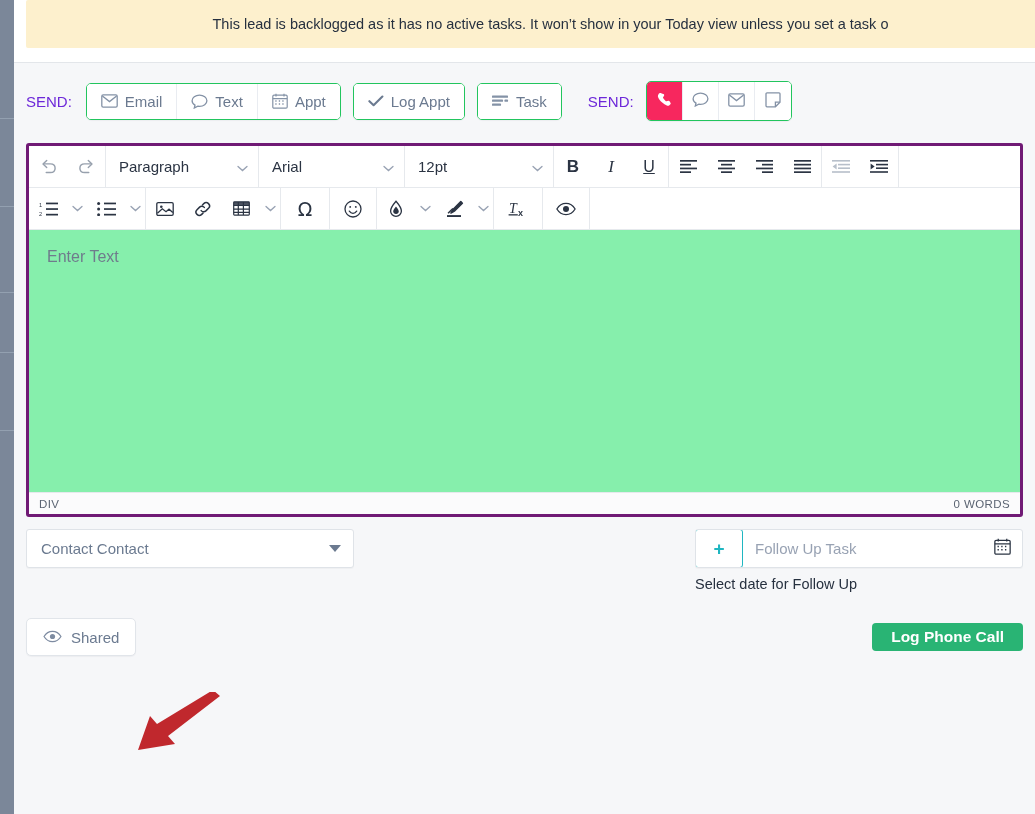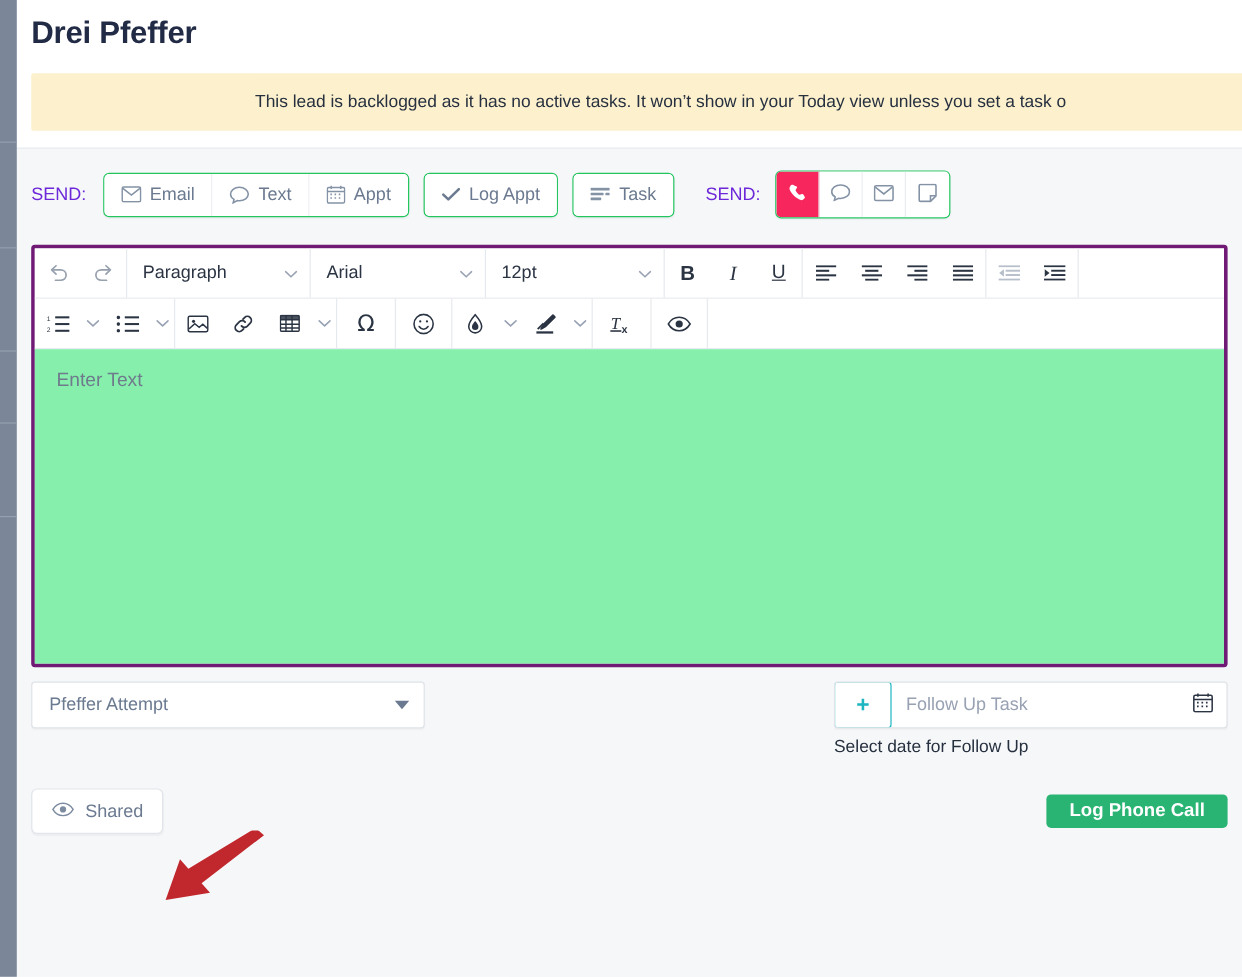--- a/index.html
+++ b/index.html
@@ -303,21 +303,20 @@
   <div class="rail-div" style="top:206px"></div>
   <div class="rail-div" style="top:292px"></div>
   <div class="rail-div" style="top:352px"></div>
   <div class="rail-div" style="top:430px"></div>
 
 </div>
 
 <div id="page">
 
   <div id="header-area">
-    <h1 id="page-title">Drei Pfeffer</h1>
     <div id="alert-banner">This lead is backlogged as it has no active tasks. It won’t show in your Today view unless you set a task o</div>
   </div>
 
   <div id="send-bar">
     <span class="bar-label">SEND:</span>
 
     <div class="btn-group">
       <button class="grp-btn">
         <span>
           <svg width="17" height="14" viewBox="0 0 17 14" fill="none" stroke="#8492a6" stroke-width="1.3">
@@ -653,25 +652,29 @@
         </button>
       </div>
 
       <div class="tb-spacer"></div>
     </div>
 
     <div id="editor-body">
       <div id="editor-placeholder">Enter Text</div>
     </div>
 
+    <div id="editor-status">
+      <span>DIV</span>
+      <span>0 WORDS</span>
+    </div>
   </div>
 
   <div id="controls-row">
     <div id="type-select">
-      <span>Pfeffer Attempt</span>
+      <span>Contact Contact</span>
       <span class="tri"></span>
     </div>
 
     <div id="followup-col">
       <div id="followup-field">
         <div id="followup-add">
           <span>+</span>
         </div>
         <div id="followup-input">Follow Up Task</div>
         <div id="followup-cal">

